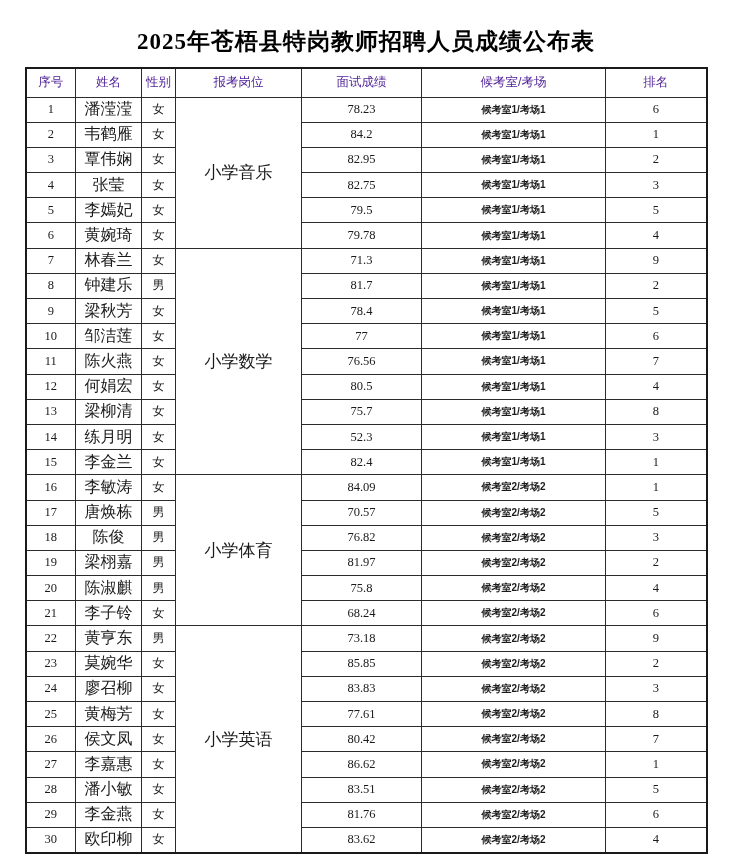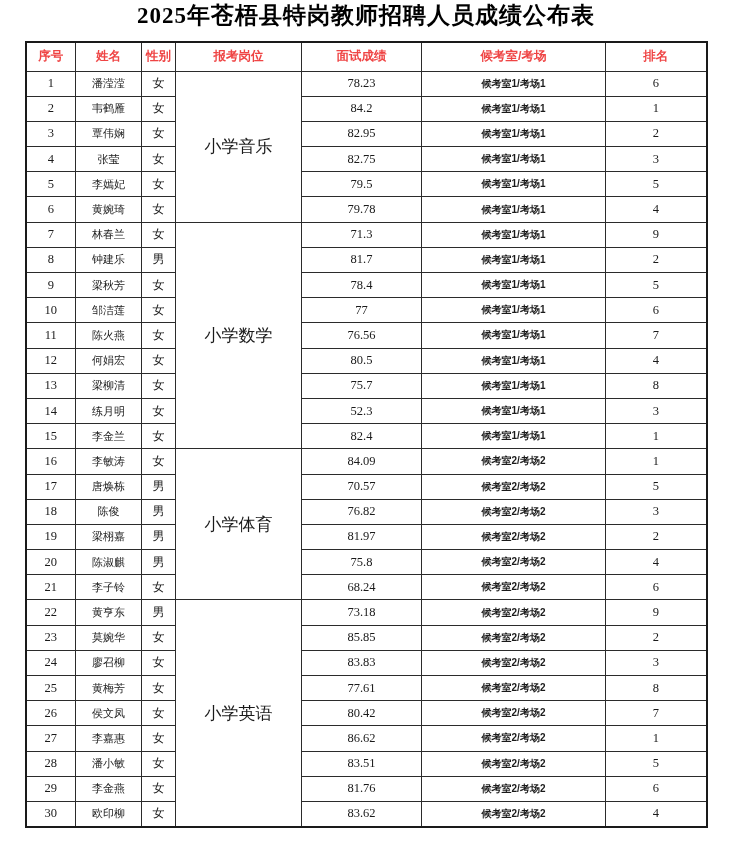--- a/index.html
+++ b/index.html
@@ -11,20 +11,21 @@
   }
   .page {
     width: 732px;
     height: 857px;
     background: #ffffff;
     box-sizing: border-box;
     overflow: hidden;
   }
   .doc-title {
     margin: 0;
+    padding-top: 26px;
     padding-bottom: 10px;
     text-align: center;
     font-family: "Liberation Serif", "DejaVu Serif", serif;
     font-size: 23px;
     font-weight: bold;
     letter-spacing: 1px;
     color: #000000;
   }
   table.score-table {
     border-collapse: collapse;
@@ -41,28 +42,28 @@
     box-sizing: border-box;
     overflow: hidden;
     white-space: nowrap;
   }
   table.score-table {
     border: 2px solid #1a1a1a;
   }
   table.score-table thead th {
     height: 29px;
     font-size: 12.5px;
-    font-weight: bold;
-    color: #ef4444;
+    font-weight: normal;
+    color: #4c1d95;
   }
   table.score-table tbody tr {
     height: 25.2px;
   }
   .c-no     { width: 50px;  font-family: "Liberation Serif", serif; font-size: 12.5px; }
-  .c-name   { width: 66px;  font-size: 11px; }
+  .c-name   { width: 66px;  font-size: 16px; }
   .c-gender { width: 34px;  font-size: 12px; }
   .c-pos    { width: 126px; font-size: 17px; }
   .c-score  { width: 120px; font-family: "Liberation Serif", serif; font-size: 12.5px; margin-left: 31px; }
   .c-room   { width: 184px; font-size: 10px; font-weight: bold; }
   .c-rank   { width: 101px; font-family: "Liberation Serif", serif; font-size: 12.5px; }
 </style>
 </head>
 <body>
 
 <div class="page">

